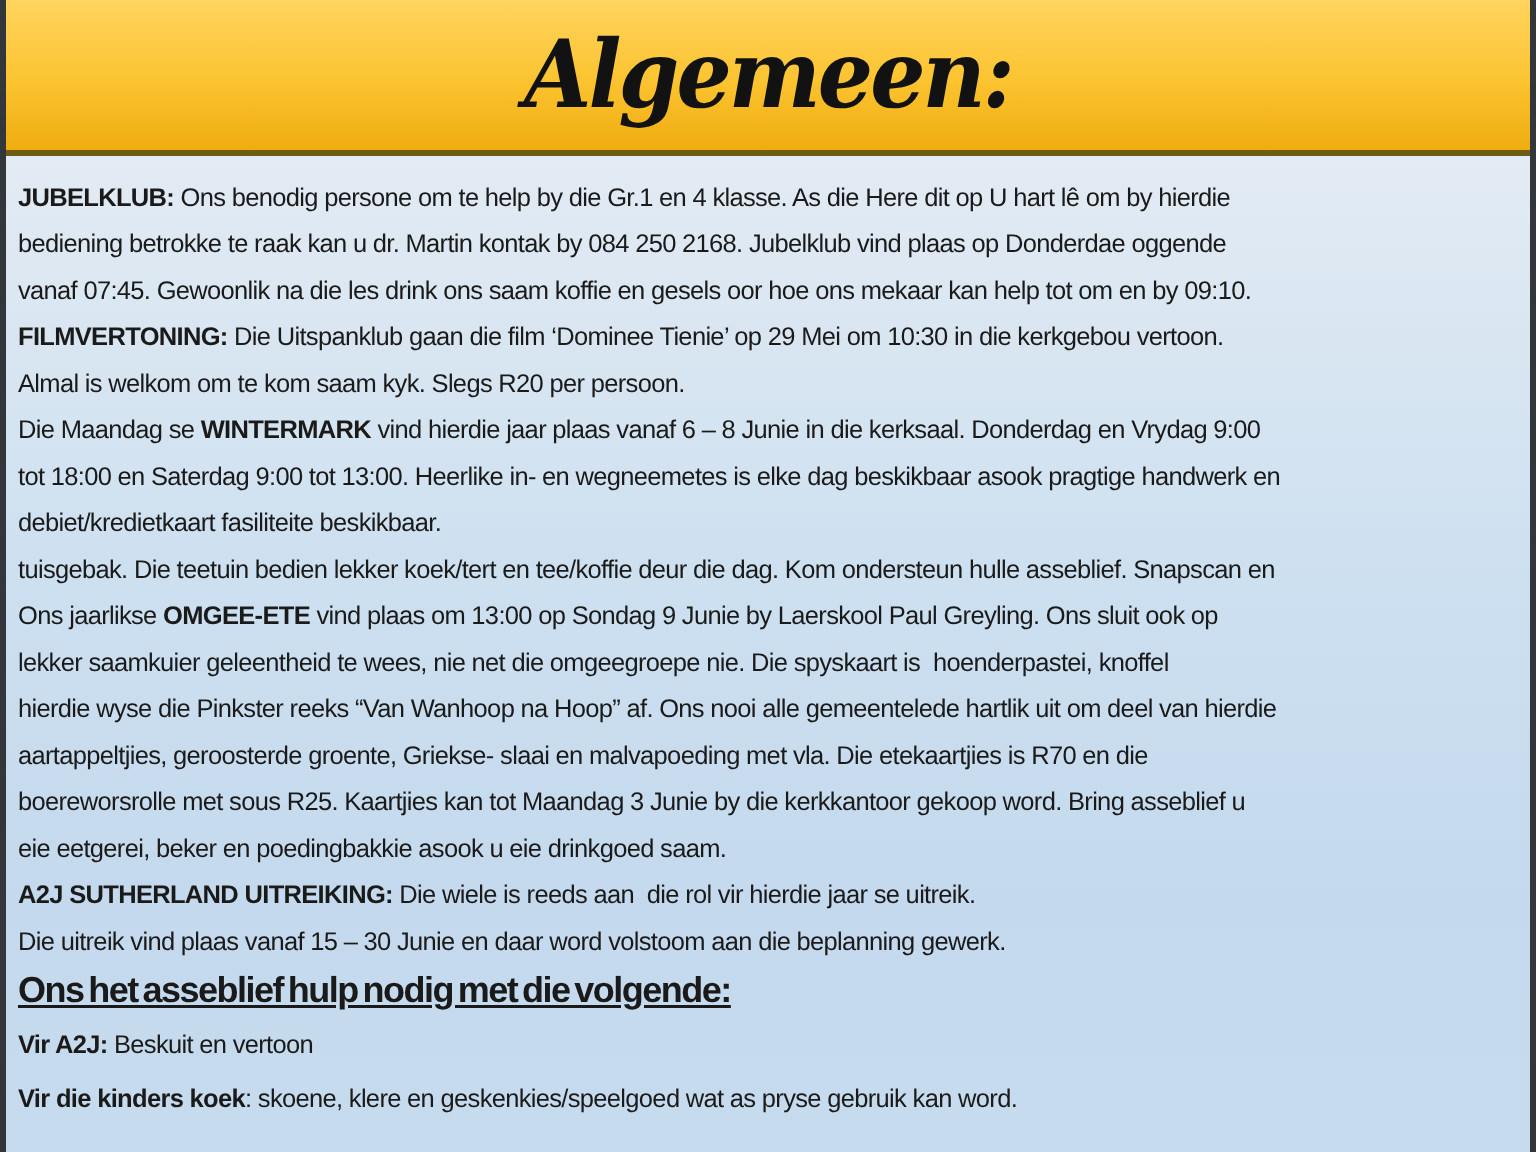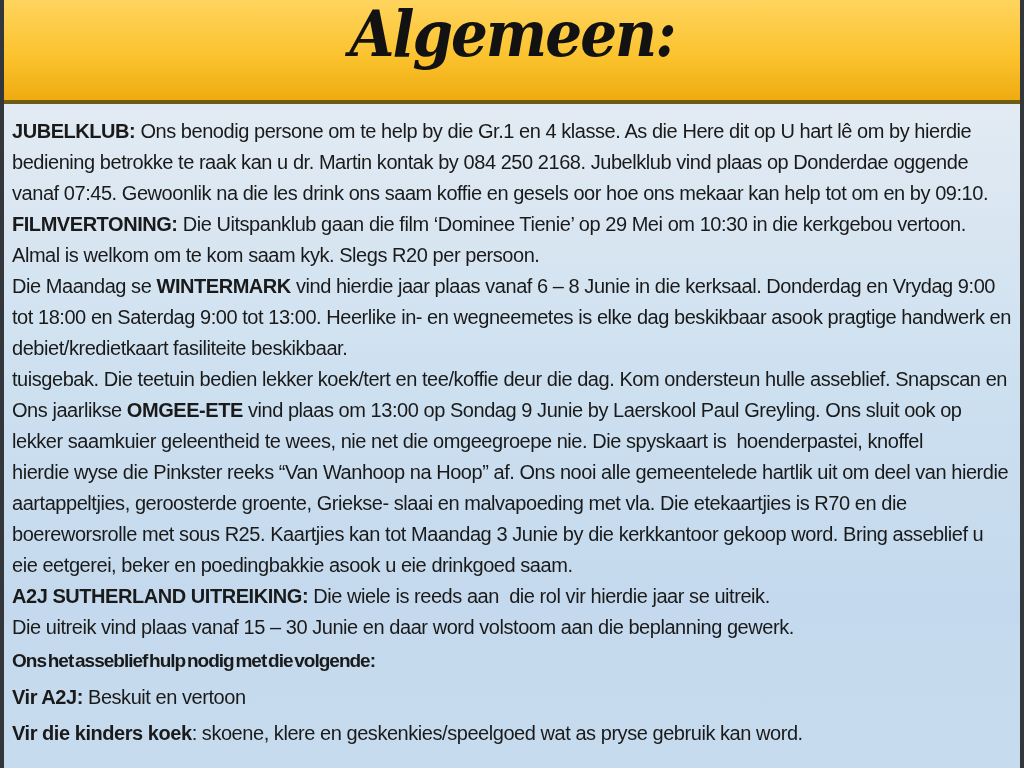--- a/index.html
+++ b/index.html
@@ -24,48 +24,49 @@
       #c7dbee 100%);
   }
   .banner {
     height: 100px;
     border-bottom: 4px solid var(--banner-border, #6e5c12);
     background: linear-gradient(180deg,
       var(--banner-top, #ffd45e) 0%,
       #fbc32f 55%,
       var(--banner-bottom, #efac10) 100%);
     display: flex;
-    align-items: flex-start;
+    align-items: center;
     justify-content: center;
   }
   .title {
     font-family: "DejaVu Serif", serif;
     font-style: italic;
     font-weight: bold;
     font-size: 58px;
     letter-spacing: -2px;
     color: var(--title-color, #121212);
     transform: scaleY(1.08);
   }
   .content {
     padding: 12px 6px 0 8px;
     color: var(--text-color, #1a1a1a);
   }
   .line {
     white-space: pre;
-    font-size: 20px;
+    font-size: 17px;
     line-height: 31px;
     letter-spacing: -0.45px;
   }
   .line.heading {
     font-weight: bold;
-    font-size: 19px;
+    font-size: 24px;
     line-height: 36px;
     letter-spacing: -1px;
     word-spacing: -2.5px;
+    text-decoration: underline;
   }
   .line.sub {
     line-height: 36px;
   }
   .b { font-weight: bold; }
 </style>
 </head>
 <body>
 
 <div class="slide">

